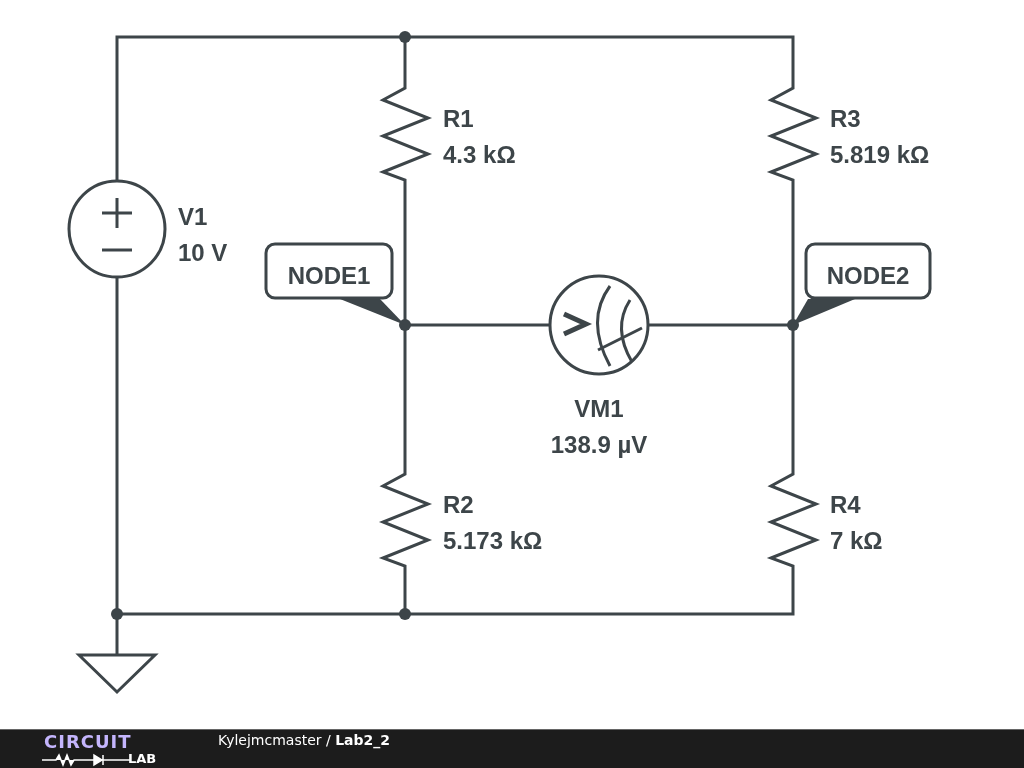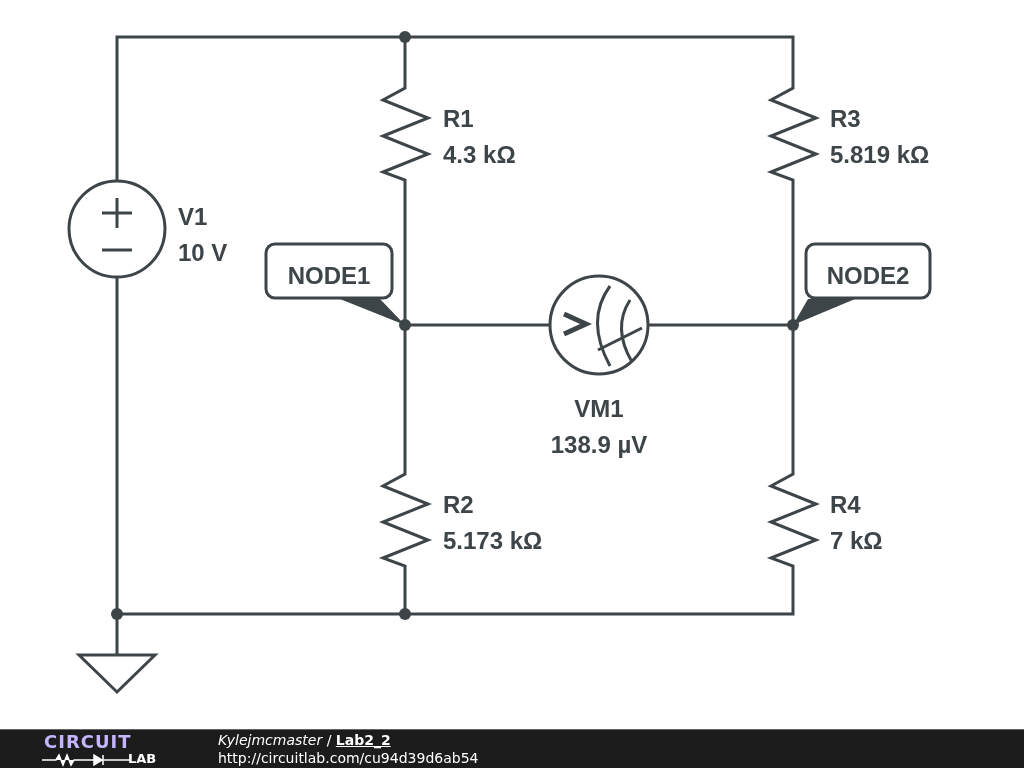--- a/index.html
+++ b/index.html
@@ -6,22 +6,22 @@
   body{width:1024px;height:768px;background:#fff;position:relative;overflow:hidden;font-family:"Liberation Sans",sans-serif;}
   #schem{position:absolute;left:0;top:0;}
   .wire{stroke:#3d4549;stroke-width:3;fill:none;stroke-linejoin:miter;}
   .lbl{font-family:"Liberation Sans",sans-serif;font-weight:bold;font-size:24px;fill:#3d4549;}
   .footer{position:absolute;left:0;top:729px;width:1024px;height:39px;background:#1c1c1c;border-top:1px solid #666;}
   .logo{position:absolute;left:40px;top:0px;width:140px;height:39px;}
   .logo-top{position:absolute;left:4px;top:0px;color:#c4b5fd;font-family:"DejaVu Sans",sans-serif;font-size:18px;letter-spacing:1px;font-weight:bold;line-height:24px;}
   .logo-bot{position:absolute;left:88px;top:21px;color:#fff;font-family:"DejaVu Sans",sans-serif;font-weight:bold;font-size:13px;line-height:16px;}
   .logo-sym{position:absolute;left:2px;top:23px;}
   .meta{position:absolute;left:218px;top:1px;color:#fff;font-family:"DejaVu Sans",sans-serif;font-size:14px;line-height:18px;}
-  .author{font-style:italic;}
-  .title{font-weight:bold;text-decoration:underline;}
+  .author{}
+  .title{font-weight:bold;}
 </style>
 </head>
 <body>
 
 <svg id="schem" width="1024" height="728" viewBox="0 0 1024 728">
 
   <path class="wire" d="M117,182 L117,37 L793,37 L793,80"></path>
   <path class="wire" d="M405,37 L405,80"></path>
   <path class="wire" d="M117,277 L117,655"></path>
   <path class="wire" d="M117,614 L793,614 L793,574"></path>
@@ -101,15 +101,14 @@
     <div class="logo-top">CIRCUIT</div>
     <svg class="logo-sym" width="90" height="14">
       <path d="M0,7 L14,7 L17,2 L21,12 L25,2 L29,12 L32,7 L52,7 M52,2 L52,12 L60,7 Z M61,2 L61,12 M61,7 L88,7" stroke="#fff" stroke-width="1.5" fill="#fff"></path>
     </svg>
     <div class="logo-bot">LAB</div>
   </div>
   <div class="meta">
     <div>
       <span class="author">Kylejmcmaster</span><span> / </span><span class="title">Lab2_2</span>
     </div>
-    <div>http://circuitlab.com/cu94d39d6ab54</div>
   </div>
 </div>
 
 </body></html>

